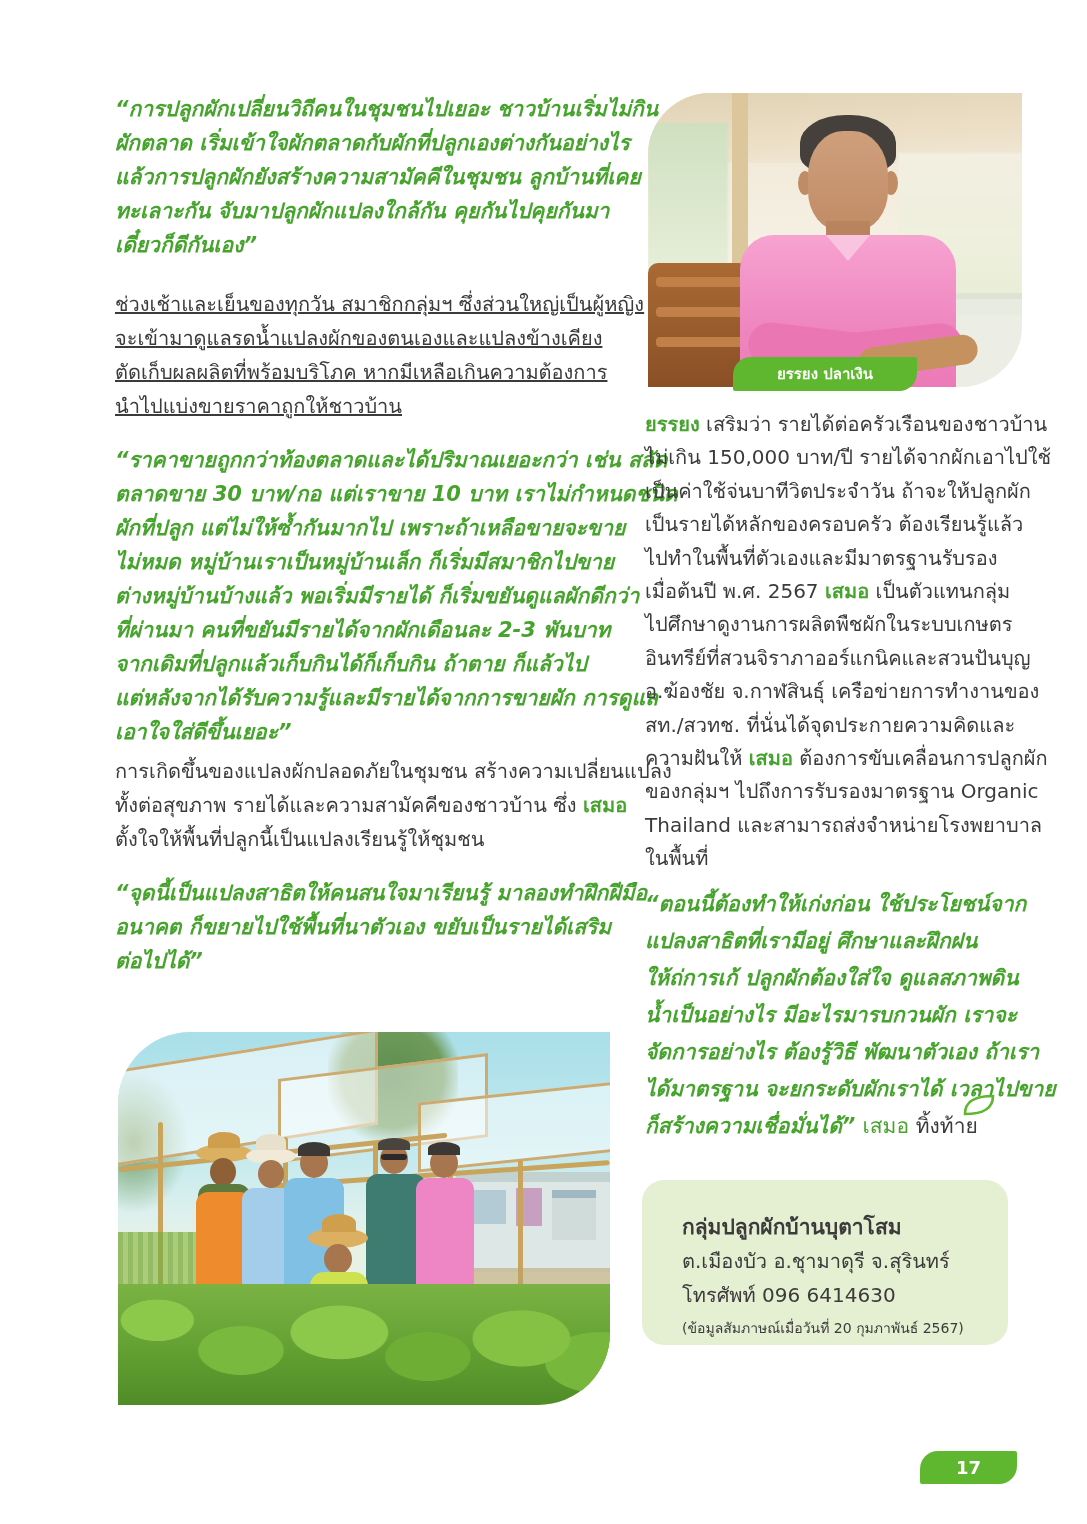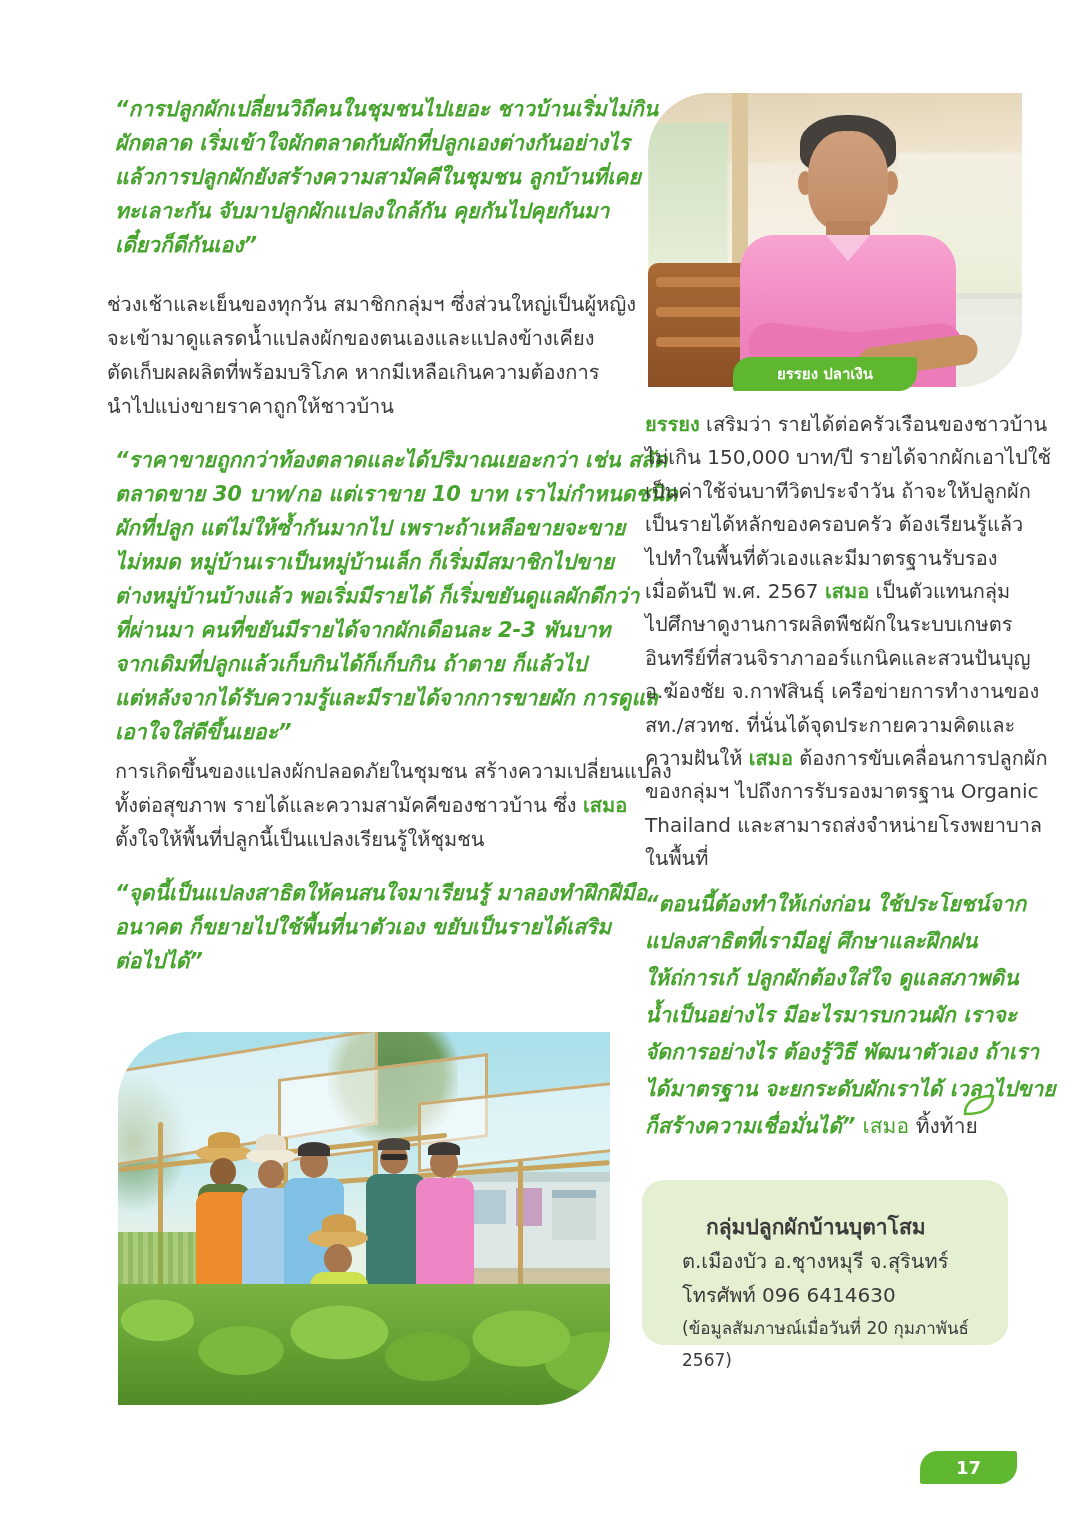--- a/index.html
+++ b/index.html
@@ -36,23 +36,23 @@
   }
   .caption-badge{left:733px;top:357px;width:184px;height:34px;font-size:15px;z-index:5;}
   .page-badge{left:920px;top:1451px;width:97px;height:33px;font-size:18px;}
 
   
   .info-box{
     left:642px;top:1180px;width:366px;height:165px;
     background:var(--info_bg);border-radius:22px;
     padding:30px 0 0 40px;
   }
-  .info-box .title{font-size:21px;font-weight:700;line-height:34px;margin-left:24px;}
+  .info-box .title{font-size:21px;font-weight:700;line-height:34px;}
   .info-box .line{font-size:20px;line-height:34px;}
-  .info-box .note{font-size:17px;line-height:32px;}
+  .info-box .note{font-size:14px;line-height:32px;}
 
   
   .portrait{
     left:648px;top:93px;width:374px;height:294px;
     border-radius:62px 0 62px 0;overflow:hidden;
     background:linear-gradient(180deg,#ece1cc 0%,#f3ecdd 30%,#f7f2e8 60%,#f4efe6 100%);
   }
   .p-ceiling{left:0;top:0;width:374px;height:70px;
     background:linear-gradient(176deg,#e0d2b4 0%,#ecdfc6 60%,rgba(238,229,211,0) 100%);}
   .p-frame{left:84px;top:0;width:16px;height:230px;background:#dcc69b;}
@@ -122,21 +122,21 @@
 <body>
 
 <div class="abs quote" style="left:115px;top:92px;width:520px;">
     <div class="tl">“การปลูกผักเปลี่ยนวิถีคนในชุมชนไปเยอะ ชาวบ้านเริ่มไม่กิน</div>
     <div class="tl">ผักตลาด เริ่มเข้าใจผักตลาดกับผักที่ปลูกเองต่างกันอย่างไร</div>
     <div class="tl">แล้วการปลูกผักยังสร้างความสามัคคีในชุมชน ลูกบ้านที่เคย</div>
     <div class="tl">ทะเลาะกัน จับมาปลูกผักแปลงใกล้กัน คุยกันไปคุยกันมา</div>
     <div class="tl">เดี๋ยวก็ดีกันเอง”</div>
   </div>
 
-<div class="abs para" style="left:107px;top:287px;width:520px;">
+<div class="abs para" style="left:115px;top:287px;width:520px;text-decoration:underline;">
     <div class="tl">ช่วงเช้าและเย็นของทุกวัน สมาชิกกลุ่มฯ ซึ่งส่วนใหญ่เป็นผู้หญิง</div>
     <div class="tl">จะเข้ามาดูแลรดน้ำแปลงผักของตนเองและแปลงข้างเคียง</div>
     <div class="tl">ตัดเก็บผลผลิตที่พร้อมบริโภค หากมีเหลือเกินความต้องการ</div>
     <div class="tl">นำไปแบ่งขายราคาถูกให้ชาวบ้าน</div>
   </div>
 
 <div class="abs quote" style="left:115px;top:443px;width:520px;">
     <div class="tl">“ราคาขายถูกกว่าท้องตลาดและได้ปริมาณเยอะกว่า เช่น สลัด</div>
     <div class="tl">ตลาดขาย 30 บาท/กอ แต่เราขาย 10 บาท เราไม่กำหนดชนิด</div>
     <div class="tl">ผักที่ปลูก แต่ไม่ให้ซ้ำกันมากไป เพราะถ้าเหลือขายจะขาย</div>
@@ -276,20 +276,20 @@
     <div class="tl">ได้มาตรฐาน จะยกระดับผักเราได้ เวลาไปขาย</div>
     <div class="tl"><span>ก็สร้างความเชื่อมั่นได้” </span><span class="seg-gn">เสมอ</span><span class="seg-dk"> ทิ้งท้าย</span></div>
   </div>
 
 <svg class="abs end-leaf" viewBox="0 0 34 24">
   <path d="M3 21 C3 9 12 3 31 3 C31 15 22 21 3 21 Z" fill="#ffffff" stroke="#5eb72e" stroke-width="2.6"></path>
 </svg>
 
 <div class="abs info-box">
   <div class="title">กลุ่มปลูกผักบ้านบุตาโสม</div>
-  <div class="line">ต.เมืองบัว อ.ชุางหมุรี จ.สุรินทร์</div>
+  <div class="line">ต.เมืองบัว อ.ชุามาดุรี จ.สุรินทร์</div>
   <div class="line">โทรศัพท์ 096 6414630</div>
   <div class="note">(ข้อมูลสัมภาษณ์เมื่อวันที่ 20 กุมภาพันธ์ 2567)</div>
 </div>
 
 <div class="abs leaf-badge page-badge">
   <span>17</span>
 </div>
 
 </body></html>

